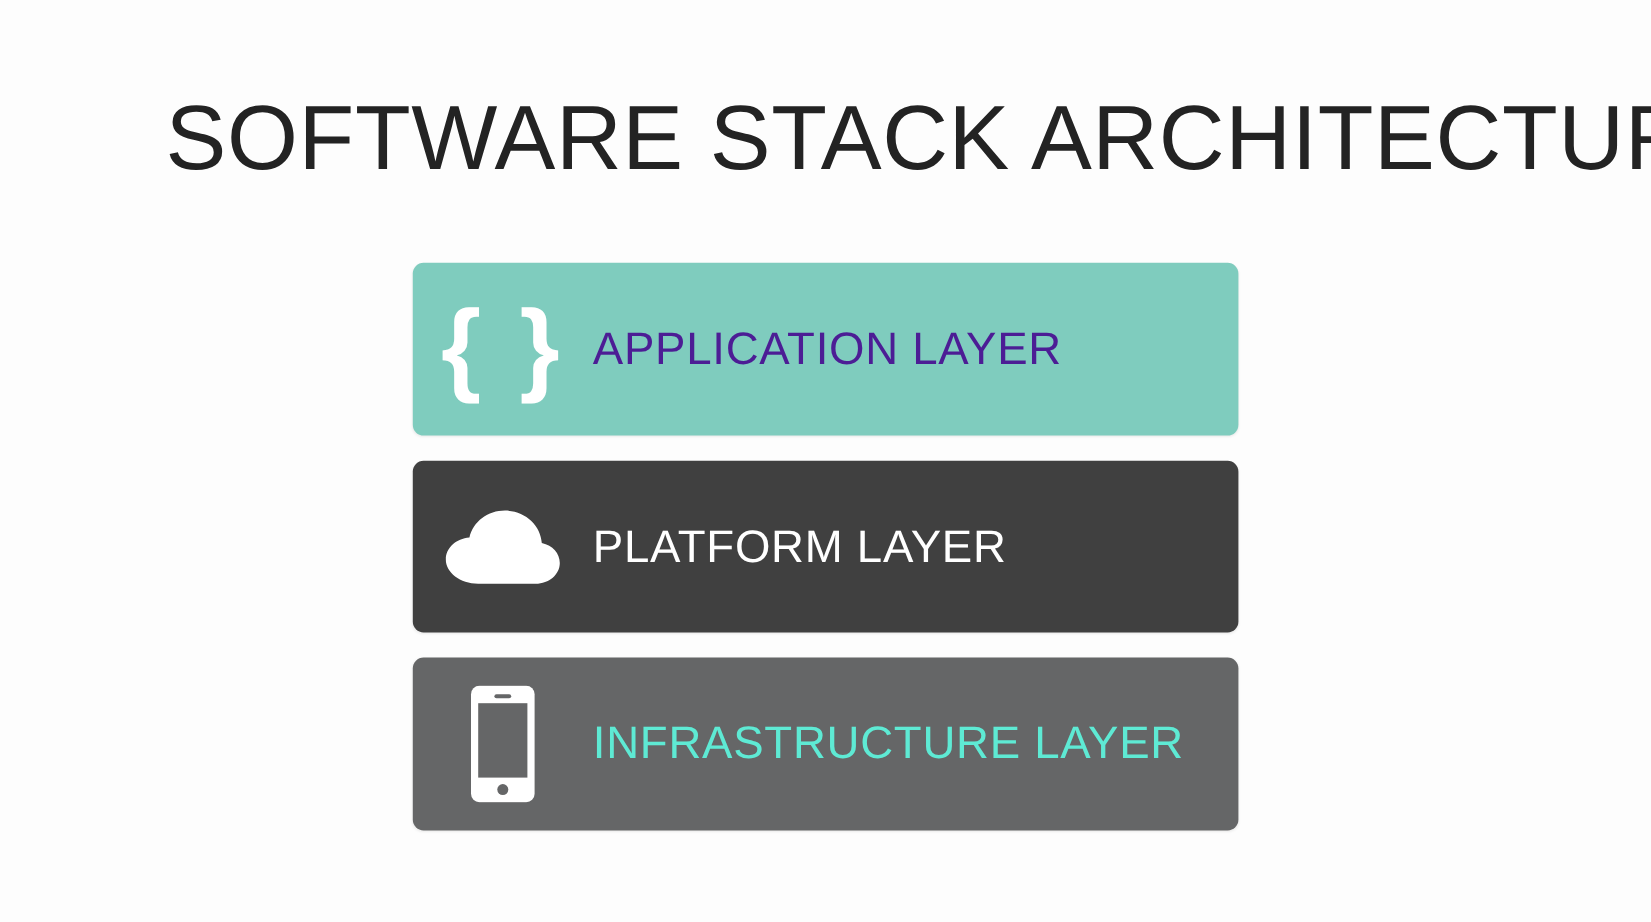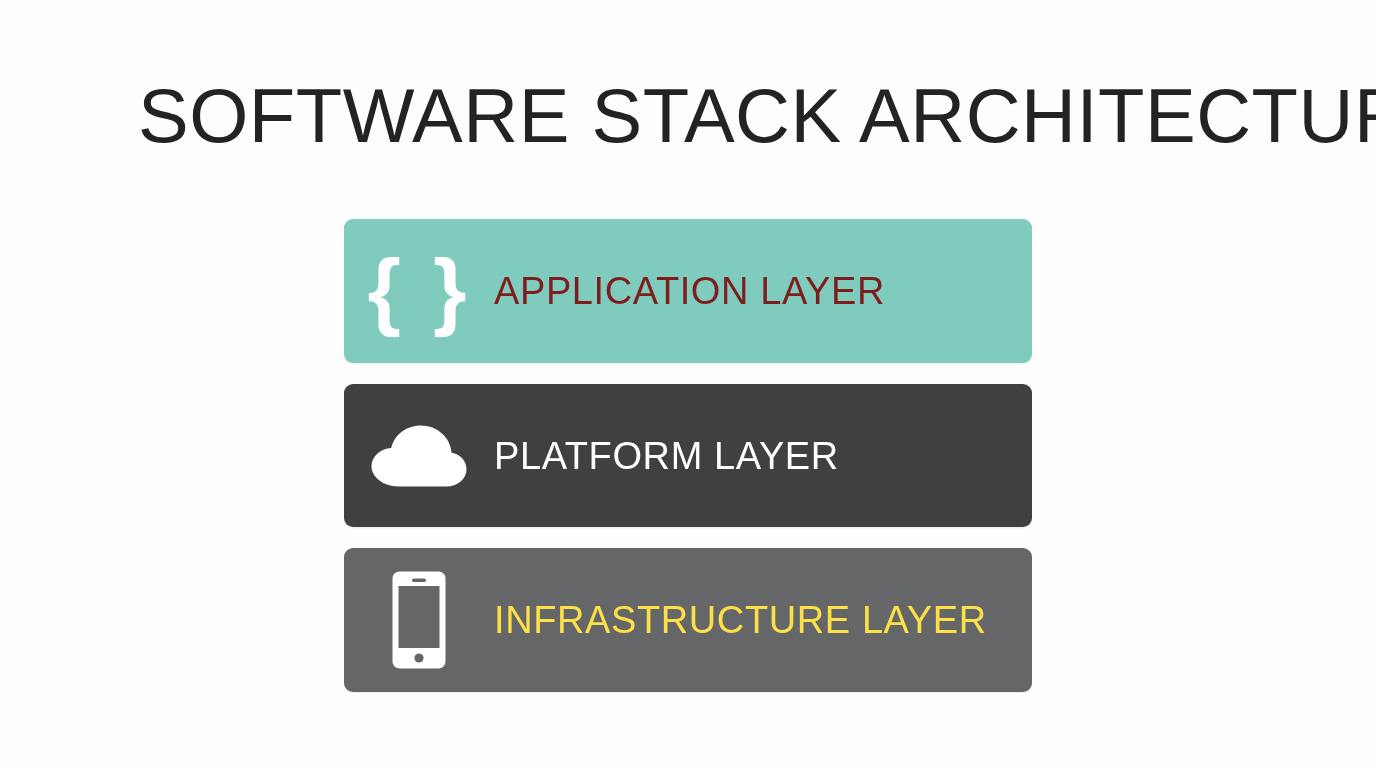--- a/index.html
+++ b/index.html
@@ -99,21 +99,21 @@
 <div id="slide" style="background: rgb(253, 253, 253);">
 
   <div id="page-title" style="color: rgb(35, 35, 35);">SOFTWARE STACK ARCHITECTURE</div>
 
   <div id="stack">
 
     <div class="layer-bar" id="layer-application" style="background: rgb(127, 204, 190);">
       <div class="layer-icon">
         <span class="braces-glyph" style="color: rgb(255, 255, 255);">{ }</span>
       </div>
-      <div class="layer-label" style="color: #7f1d1d;">APPLICATION LAYER</div>
+      <div class="layer-label" style="color: #4c1d95;">APPLICATION LAYER</div>
     </div>
 
     <div class="layer-bar" id="layer-platform" style="background: #404040;">
       <div class="layer-icon">
         <svg class="svg-icon" width="96" height="62" viewBox="0 0 96 62" aria-hidden="true">
           <path d="M27.5 61.5
                    C12.4 61.5 0.5 52.0 0.5 41.3
                    C0.5 31.6 9.2 23.8 20.2 23.0
                    C23.3 9.6 35.7 0.5 49.8 0.5
                    C66.2 0.5 79.6 12.5 80.5 27.6
@@ -127,17 +127,17 @@
 
     <div class="layer-bar" id="layer-infrastructure" style="background: rgb(101, 102, 103);">
       <div class="layer-icon">
         <svg class="svg-icon" width="54" height="98" viewBox="0 0 54 98" aria-hidden="true">
           <rect x="0.5" y="0.5" width="53" height="97" rx="7" ry="7" fill="#ffffff"></rect>
           <rect x="6.5" y="15" width="41" height="62" fill="#656667"></rect>
           <rect x="20" y="7.5" width="14" height="3.4" rx="1.7" ry="1.7" fill="#656667"></rect>
           <circle cx="27" cy="87" r="4.6" fill="#656667"></circle>
         </svg>
       </div>
-      <div class="layer-label" style="color: #fde047;">INFRASTRUCTURE LAYER</div>
+      <div class="layer-label" style="color: #5eead4;">INFRASTRUCTURE LAYER</div>
     </div>
 
   </div>
 </div>
 
 </body></html>

